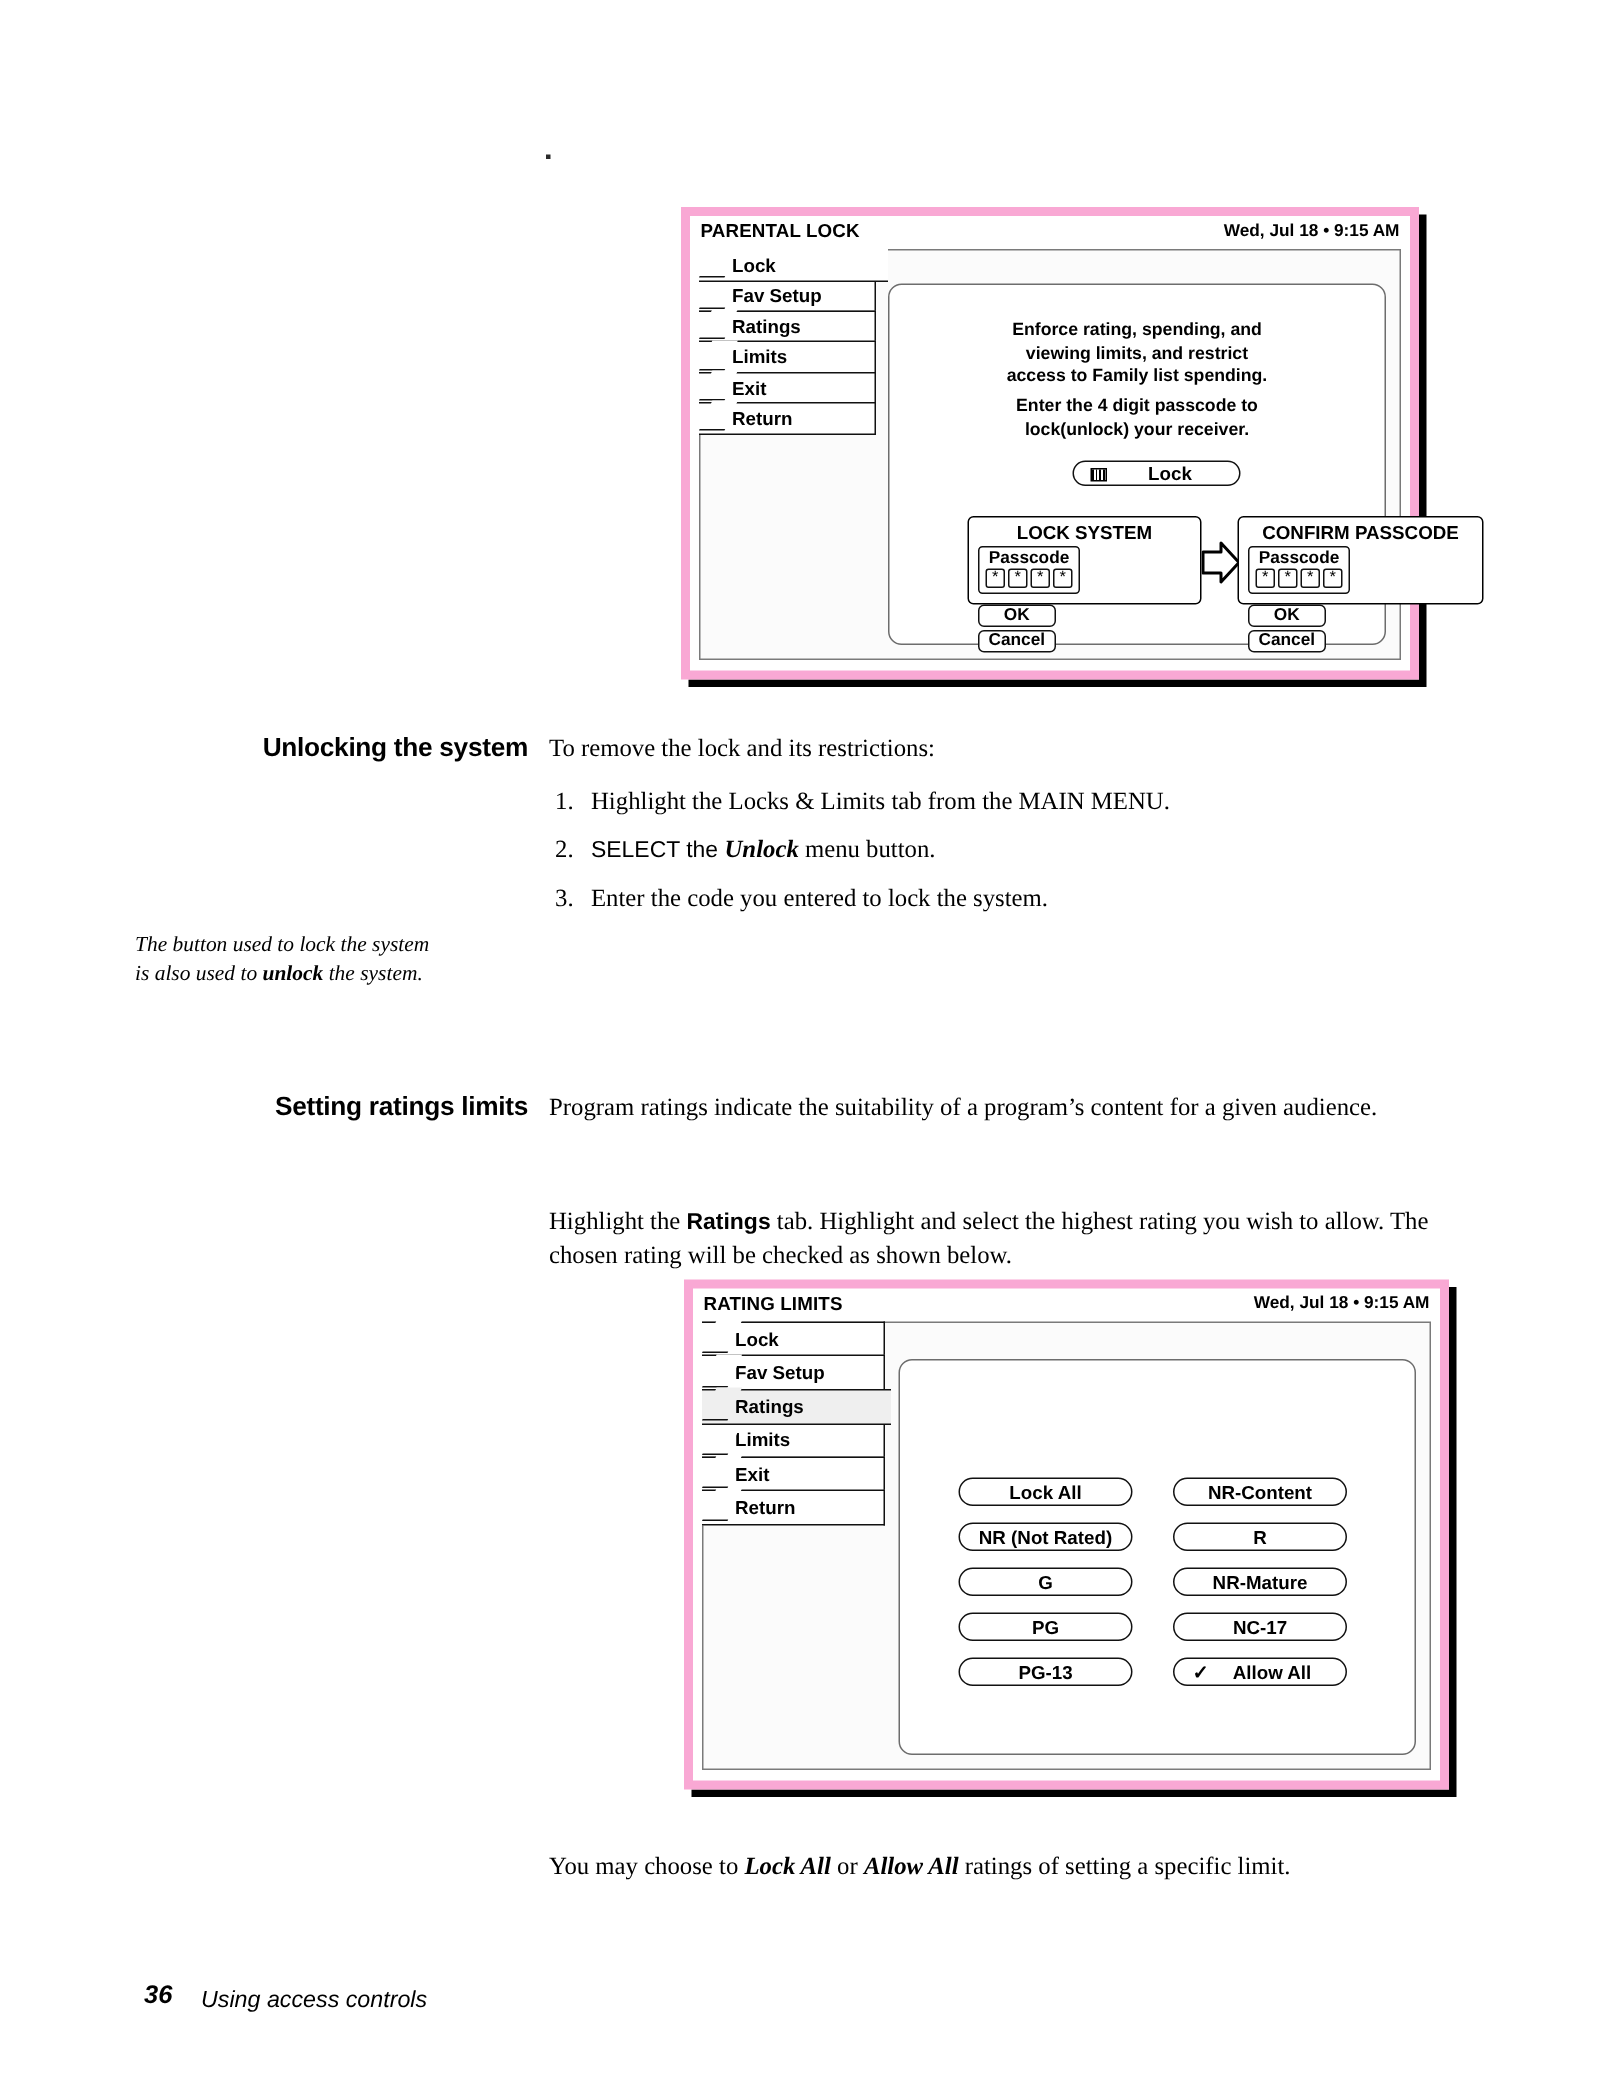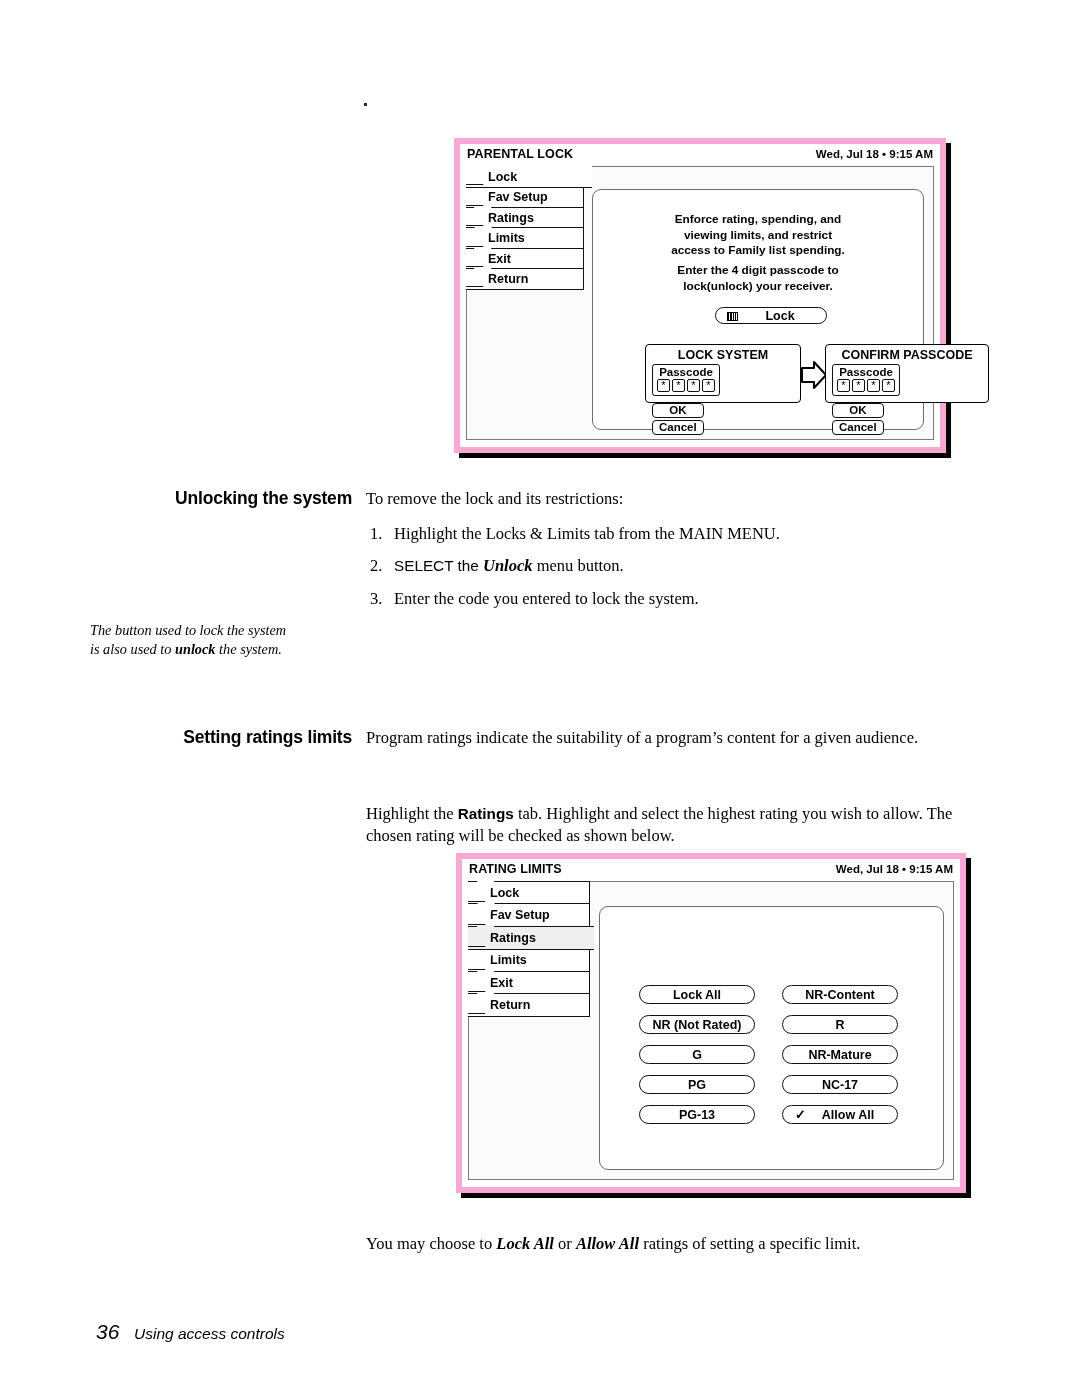--- a/index.html
+++ b/index.html
@@ -278,22 +278,22 @@
     line-height: 19px;
     text-align: left;
   }
   .margin-note b { font-style: italic; }
 
   
   .folio {
     position: absolute;
     font-family: "Liberation Sans", sans-serif;
     font-style: italic;
-    font-weight: normal;
-    font-size: 21px;
+    font-weight: bold;
+    font-size: 17px;
   }
   .folio-text {
     position: absolute;
     font-family: "Liberation Sans", sans-serif;
     font-style: italic;
     font-size: 15.5px;
   }
 </style>
 </head>
 <body>

